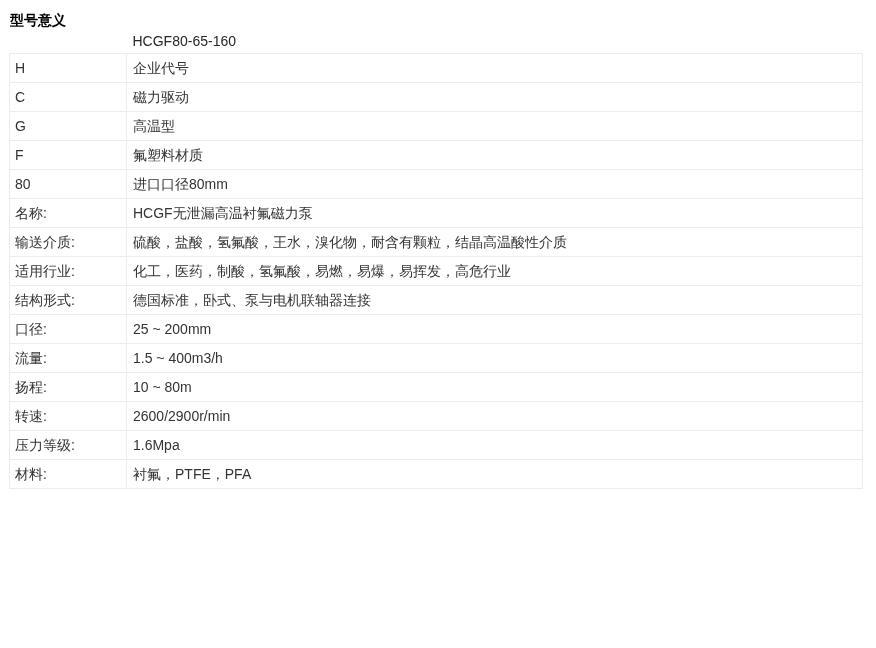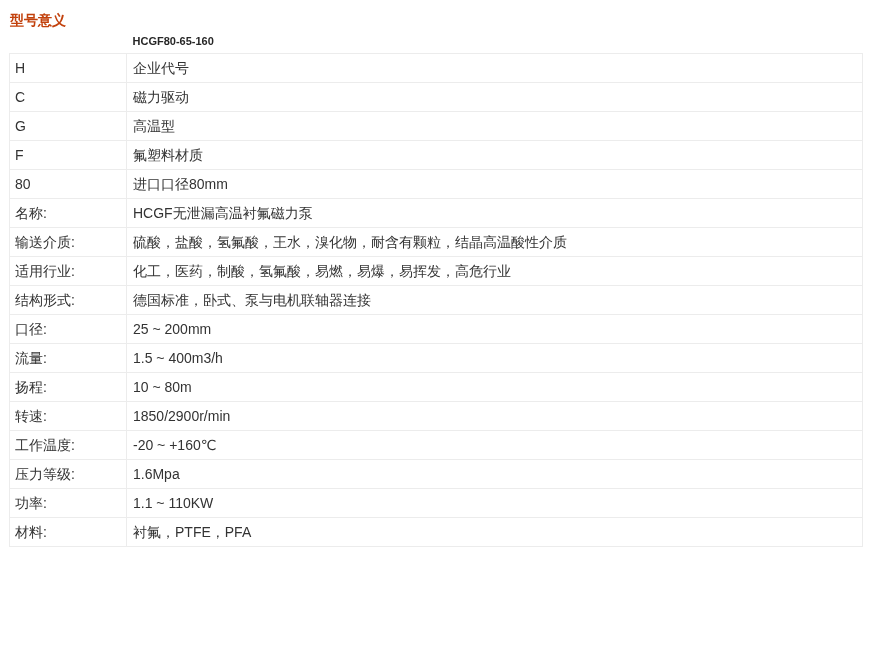--- a/index.html
+++ b/index.html
@@ -14,21 +14,21 @@
     background: #ffffff;
     overflow: hidden;
     box-sizing: border-box;
   }
   .page-title {
     margin: 0;
     padding: 10px 0 0 10px;
     font-size: 14px;
     line-height: 20px;
     font-weight: 700;
-    color: #c2410c;
+    color: #000000;
   }
   table.spec-table {
     border-collapse: collapse;
     table-layout: fixed;
     margin-left: 9px;
     width: 854px;
     font-size: 14px;
     color: #333333;
   }
   table.spec-table td {
@@ -42,22 +42,22 @@
   }
   table.spec-table td.c2 {
     padding-left: 6px;
   }
   tr.model-row td {
     border: none;
     height: 23px;
     line-height: 23px;
   }
   tr.model-row td.c2 {
-    font-weight: 700;
-    font-size: 11px;
+    font-weight: 400;
+    font-size: 14px;
     color: #262626;
     margin-left: 23px;
   }
 </style>
 </head>
 <body>
 
 <div class="page">
 
   <div class="page-title">型号意义</div>
@@ -115,33 +115,25 @@
       <tr>
         <td class="c1">流量:</td>
         <td class="c2">1.5 ~ 400m3/h</td>
       </tr>
       <tr>
         <td class="c1">扬程:</td>
         <td class="c2">10 ~ 80m</td>
       </tr>
       <tr>
         <td class="c1">转速:</td>
-        <td class="c2">1850/2900r/min</td>
-      </tr>
-      <tr>
-        <td class="c1">工作温度:</td>
-        <td class="c2">-20 ~ +160℃</td>
+        <td class="c2">2600/2900r/min</td>
       </tr>
       <tr>
         <td class="c1">压力等级:</td>
         <td class="c2">1.6Mpa</td>
-      </tr>
-      <tr>
-        <td class="c1">功率:</td>
-        <td class="c2">1.1 ~ 110KW</td>
       </tr>
       <tr>
         <td class="c1">材料:</td>
         <td class="c2">衬氟，PTFE，PFA</td>
       </tr>
     </tbody>
   </table>
 
 </div>
 

